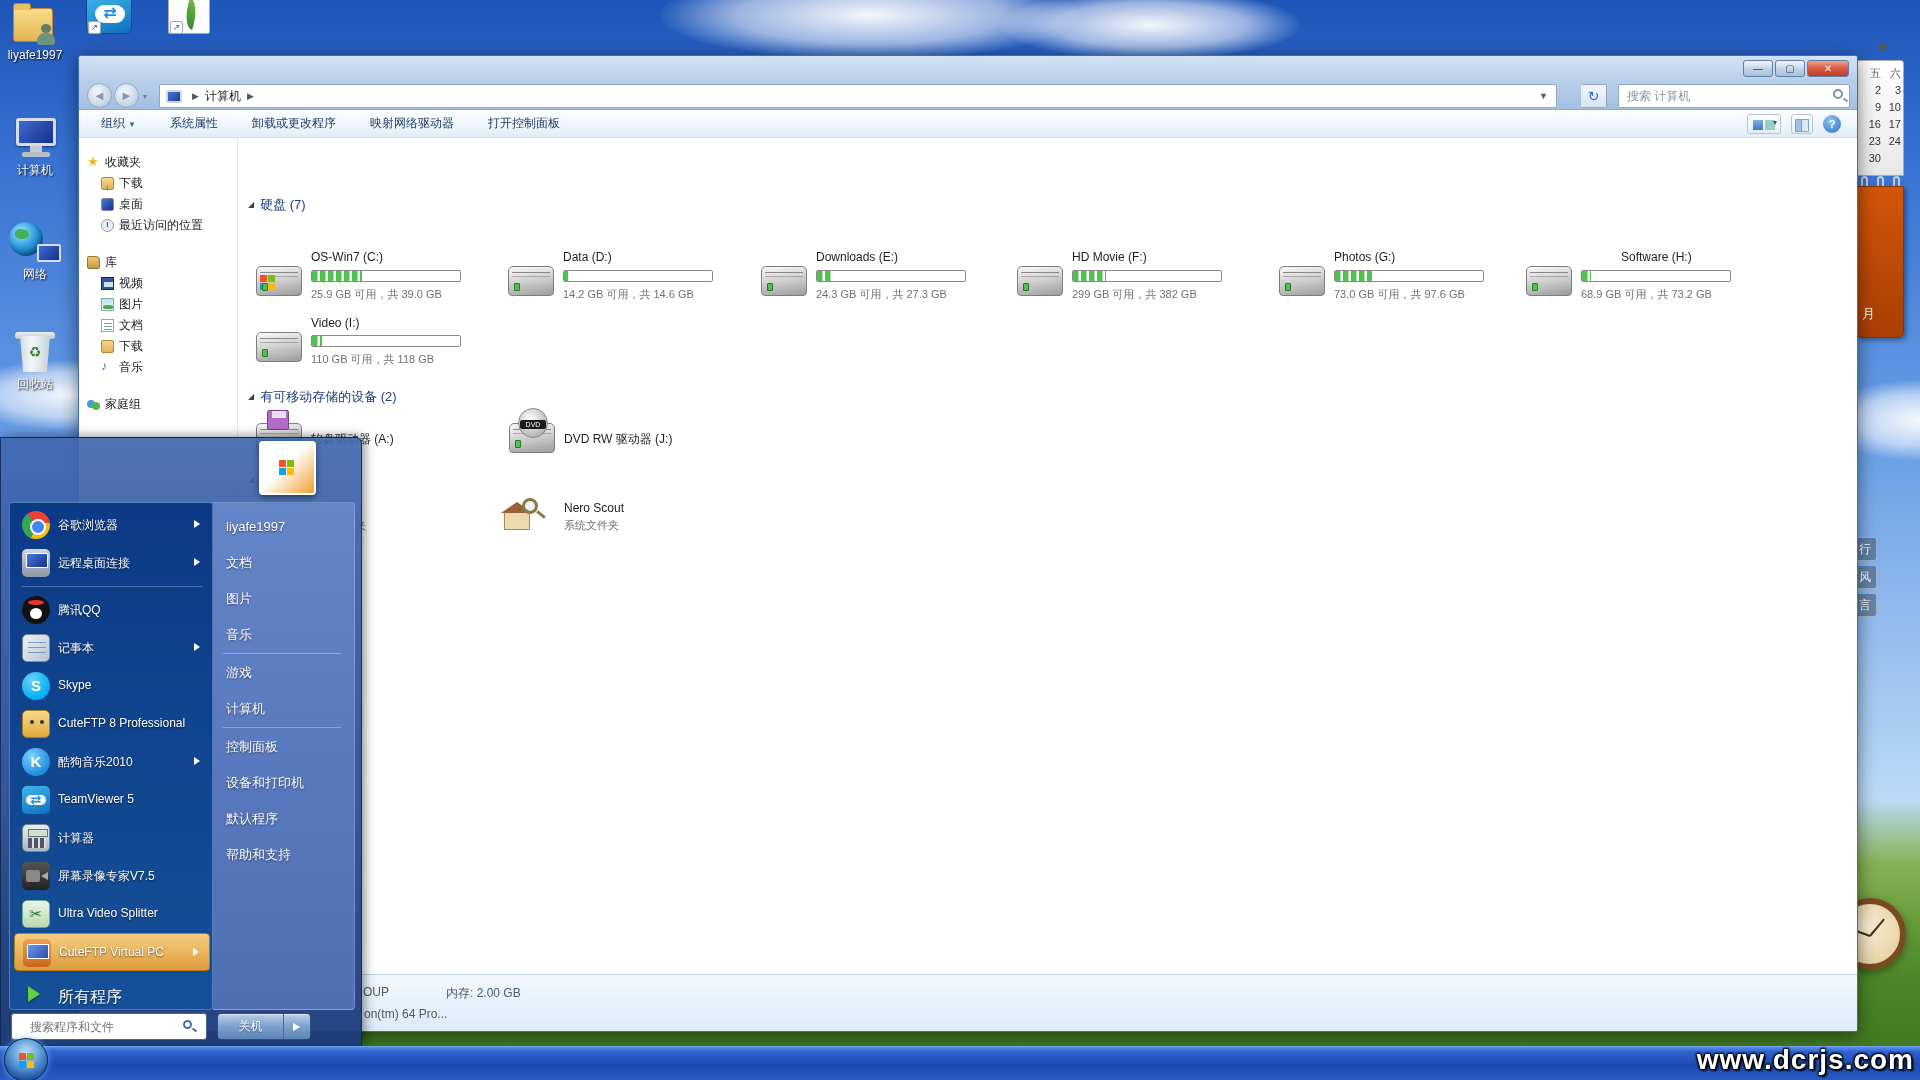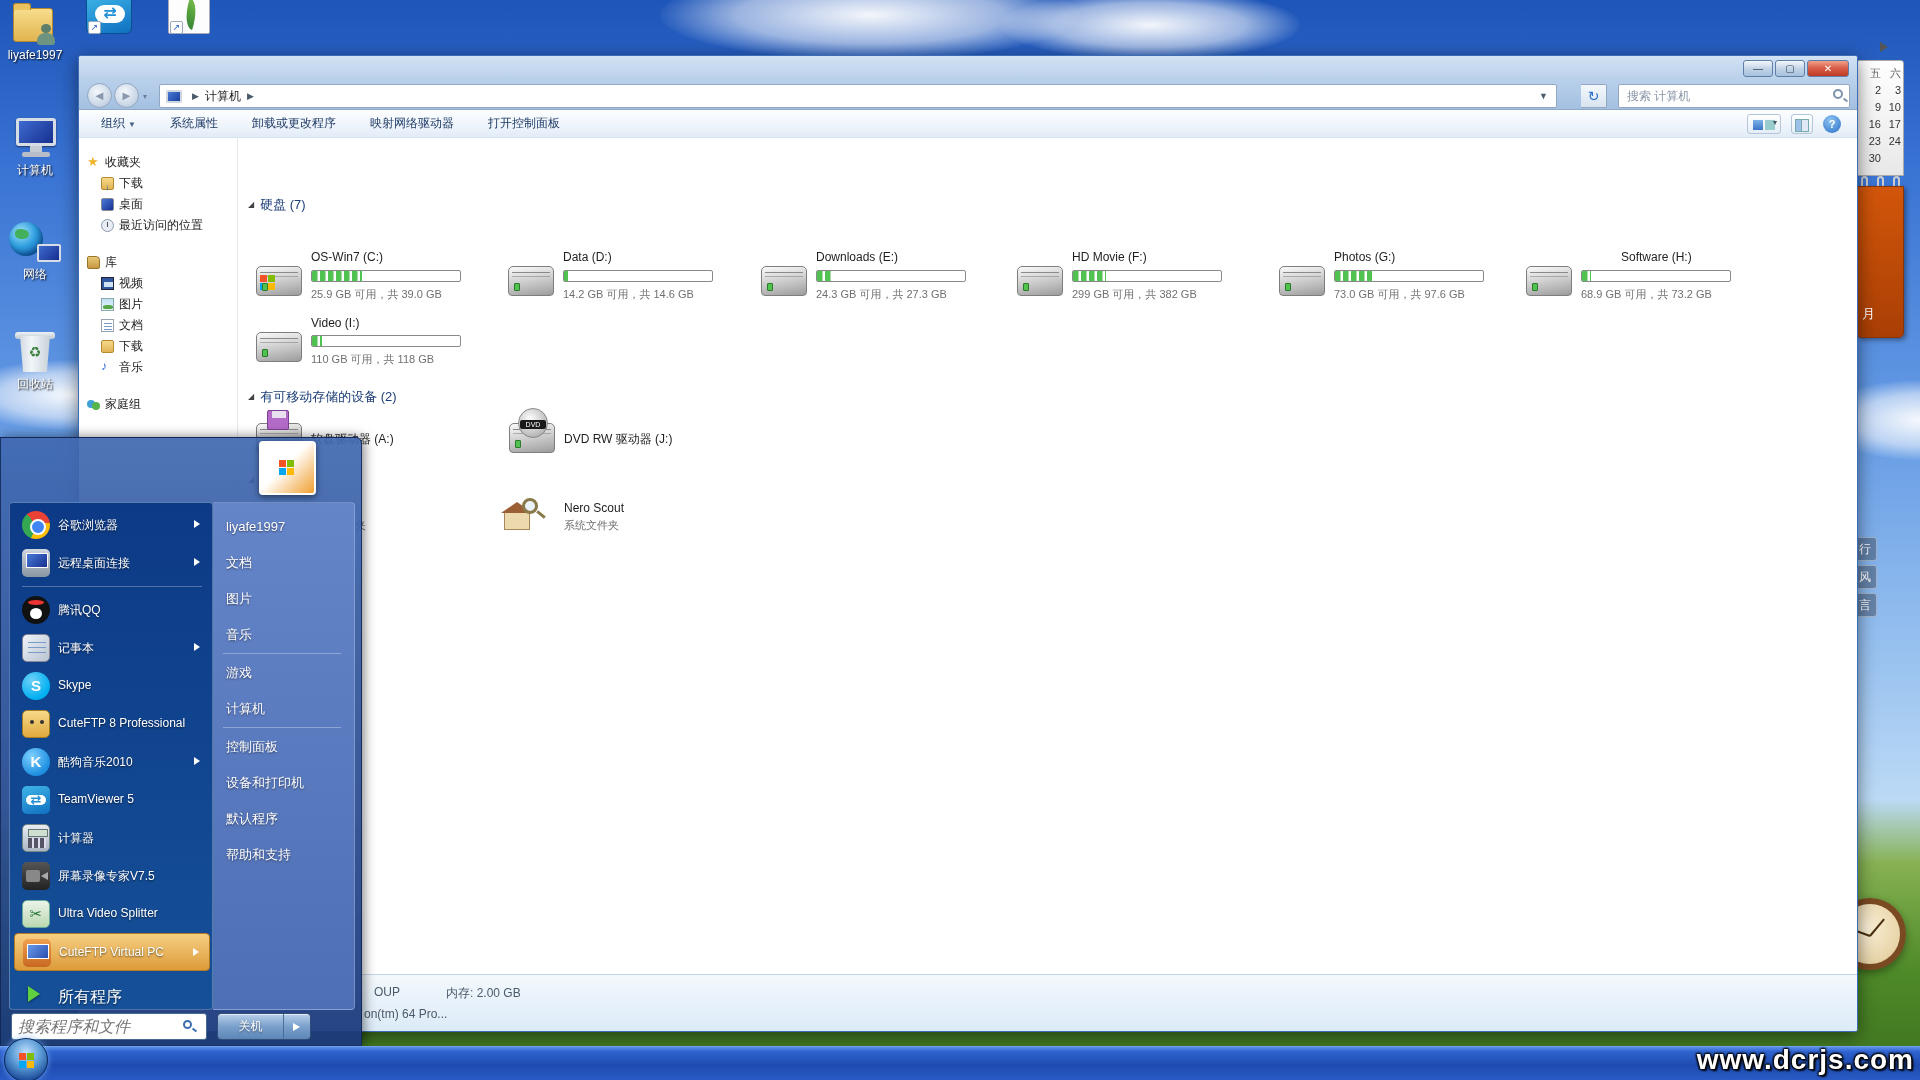--- a/index.html
+++ b/index.html
@@ -152,21 +152,21 @@
   .smic-rec::before { content:""; position:absolute; left:4px; top:8px; width:14px; height:12px; background:#888; border-radius:2px; }
   .smic-rec::after { content:""; left:19px; top:10px; width:7px; height:8px; background:#aaa; clip-path:polygon(0 50%,100% 0,100% 100%); }
   .smic-split { background:linear-gradient(#eaf4ea,#bcd8b0); border:1px solid #6a9; }
   .smic-split::after { content:"✂"; top:4px; color:#2a7a3a; font-size:15px; }
   .smic-vpc { background:linear-gradient(#f0a050,#c86820); }
   .smic-vpc::before { content:""; position:absolute; left:4px; top:5px; width:20px; height:13px; background:linear-gradient(135deg,#6a9ae8,#2a4fb0); border:1px solid #fff; }
   .sm-divider { position:absolute; left:12px; width:180px; height:1px; background:rgba(255,255,255,.28); }
   .allprog { position:absolute; left:4px; width:196px; height:30px; color:#fff; font-size:16px; }
   .allprog .tri { position:absolute; left:14px; top:7px; width:0; height:0; border-left:12px solid #5fd040; border-top:8px solid transparent; border-bottom:8px solid transparent; filter:drop-shadow(0 1px 1px rgba(0,0,0,.5)); }
   .allprog .lbl { position:absolute; left:44px; top:8px; text-shadow:0 1px 2px rgba(0,0,0,.6); }
-  .sm-search { position:absolute; left:10px; top:575px; width:196px; height:27px; background:#fff; border:1px solid #44688f; border-radius:3px; font-style:italic; font-size:16px; color:#555; padding:0 24px 0 6px; font-family:"Liberation Sans",sans-serif; }
+  .sm-search { position:absolute; left:10px; top:575px; width:196px; height:27px; background:#fff; border:1px solid #44688f; border-radius:3px; font-size:12px; color:#555; padding:0 24px 0 18px; font-family:"Liberation Sans",sans-serif; }
   .sm-search-mag { position:absolute; left:182px; top:582px; width:9px; height:9px; border:2px solid #3a6fb0; border-radius:50%; z-index:41; }
   .sm-search-mag::after { content:""; position:absolute; left:7px; top:7px; width:5px; height:2px; background:#3a6fb0; transform:rotate(40deg); }
   .shutdown { position:absolute; left:216px; top:575px; width:94px; height:27px; display:flex; border:1px solid #2f4f78; border-radius:4px; background:linear-gradient(#b8d0ea,#7aa0cc 50%,#5c86b8); box-shadow:inset 0 1px 0 rgba(255,255,255,.6); }
   .shutdown .sd-main { flex:1; color:#fff; text-shadow:0 1px 2px rgba(0,0,0,.5); font-size:12px; text-align:center; line-height:25px; border-right:1px solid #4a6f98; }
   .shutdown .sd-arr { width:26px; position:relative; }
   .shutdown .sd-arr::after { content:""; position:absolute; left:9px; top:9px; width:0; height:0; border-left:7px solid #fff; border-top:4px solid transparent; border-bottom:4px solid transparent; }
   .sm-right { position:absolute; left:212px; top:64px; width:142px; height:508px; background:linear-gradient(#6585c9,#4f6fb5); border-radius:0 4px 4px 0; border:1px solid rgba(255,255,255,.22); border-left:none; }
   .smr-item { position:absolute; left:13px; color:#fff; font-size:13px; text-shadow:0 1px 2px rgba(0,0,0,.5); white-space:nowrap; }
   .smr-div { position:absolute; left:10px; width:118px; height:1px; background:rgba(255,255,255,.3); }
   .userpic { position:absolute; left:258px; top:3px; width:57px; height:54px; background:linear-gradient(135deg,#ffffff 45%,#f0a030); border:2px solid #fff; border-radius:4px; box-shadow:0 2px 6px rgba(0,0,0,.5); }
@@ -431,21 +431,21 @@
             <div class="house"></div>
             <div class="roof"></div>
             <div class="mag"></div>
           </div>
         <div class="dev-label" style="left:326px;top:363px;">Nero Scout</div>
         <div class="dev-sub" style="left:326px;top:380px;">系统文件夹</div>
       </div>
     </div>
 
     <div class="detailspane">
-      <div class="det-txt" style="left:284px;top:10px;padding-left:11px;">OUP</div>
+      <div class="det-txt" style="left:284px;top:10px;">OUP</div>
       <div class="det-txt" style="left:367px;top:10px;">内存: 2.00 GB</div>
       <div class="det-txt" style="left:285px;top:32px;">on(tm) 64 Pro...</div>
     </div>
   </div>
 
   <div class="startmenu">
     <div class="sm-left">
       <div class="sm-item" style="top:3px;">
           <span class="smic smic-chrome"></span>
           <span class="lbl">谷歌浏览器</span>

